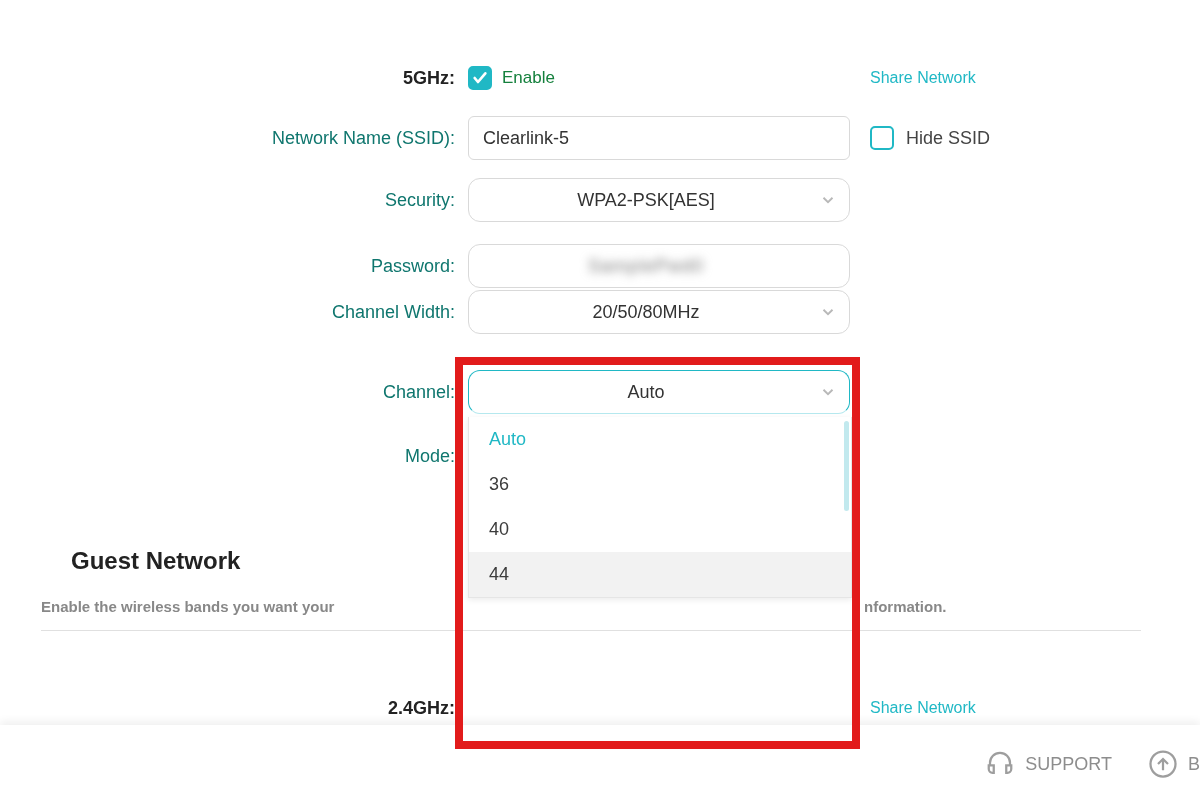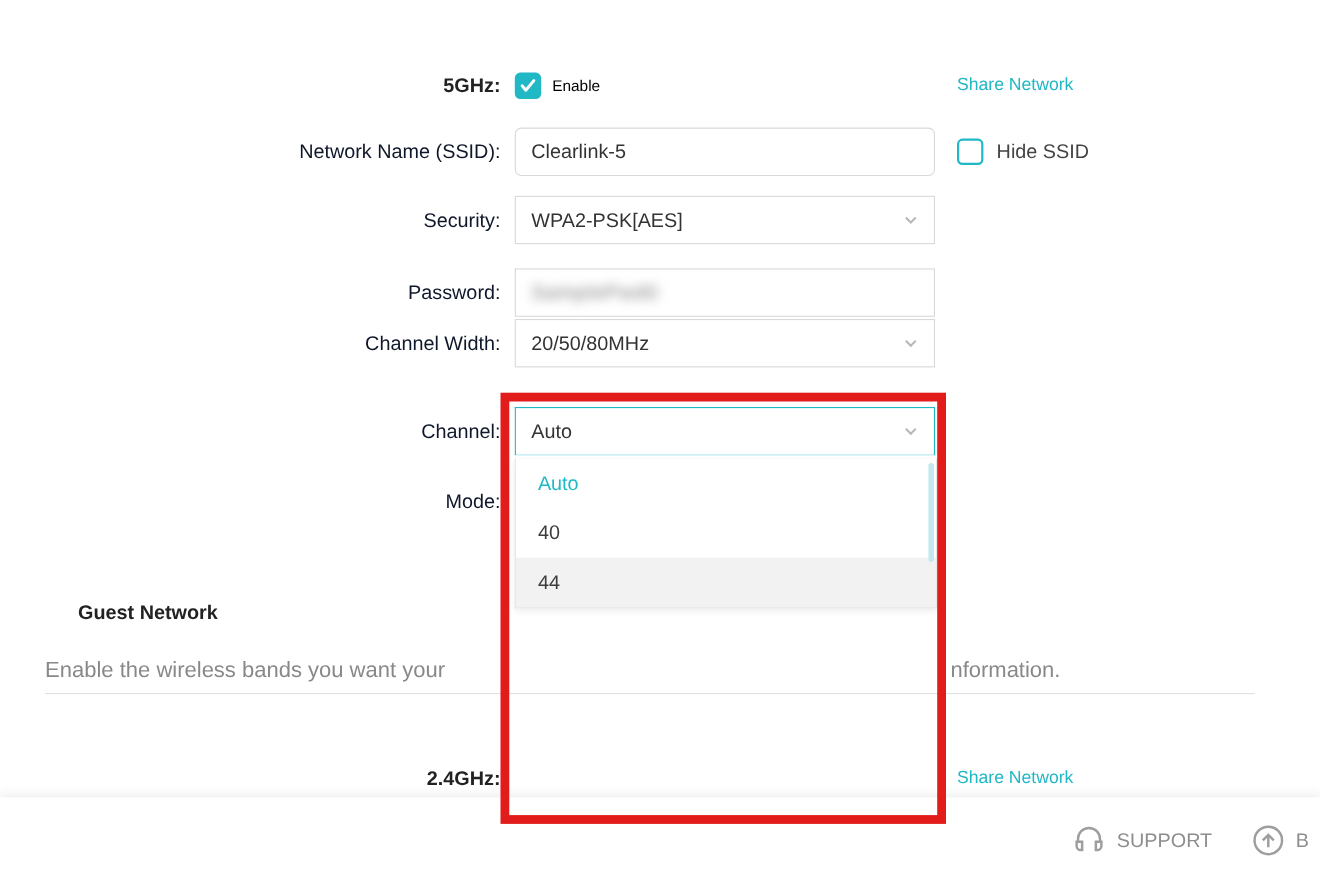--- a/index.html
+++ b/index.html
@@ -25,21 +25,21 @@
     height: 44px;
     display: flex;
     align-items: center;
   }
   .label-cell {
     position: absolute;
     left: 0;
     width: 455px;
     text-align: right;
     font-size: 18px;
-    color: #0f172a;
+    color: #0f766e;
   }
   .label-cell.bold { font-weight: 700; color:#222; }
   .input-cell {
     position: absolute;
     left: 468px;
     width: 382px;
   }
   .extra-cell {
     position: absolute;
     left: 870px;
@@ -65,50 +65,51 @@
     box-sizing: border-box;
     background: #fff;
   }
   .checkbox.checked {
     background: #20b8c5;
   }
   .checkbox.checked svg { display:block; }
   .checkbox svg { display:none; width:16px; height:16px; }
   .cb-label {
     margin-left: 10px;
-    font-size: 14px;
-    color: #000000;
+    font-size: 17px;
+    color: #15803d;
     vertical-align: middle;
   }
   .text-input {
     width: 100%;
     height: 44px;
     border: 1px solid #d9d9d9;
     border-radius: 6px;
     padding: 12px 14px;
     font-size: 18px;
     color: #333;
     box-sizing: border-box;
     background: #fff;
     outline: none;
   }
   .select-like {
     width: 100%;
     height: 44px;
     border: 1px solid #d9d9d9;
-    border-radius: 0;
+    border-radius: 12px;
     padding: 0 40px 0 14px;
     font-size: 18px;
     color: #333;
     box-sizing: border-box;
     background: #fff;
     position: relative;
     display: flex;
     align-items: center;
     cursor: pointer;
+    justify-content: center;
   }
   .chevron {
     position: absolute;
     right: 12px;
     top: 50%;
     transform: translateY(-50%);
     width: 18px;
     height: 18px;
     color: #b8b8b8;
   }
@@ -166,30 +167,31 @@
     border: 8px solid #e21b1b;
     box-sizing: border-box;
     pointer-events: none;
     z-index: 50;
   }
   
   .section-title {
     position: absolute;
     left: 71px;
     top: 547px;
-    font-size: 18px;
+    font-size: 24px;
     font-weight: 700;
     color: #222;
   }
   .section-desc {
     position: absolute;
     left: 41px;
     top: 598px;
-    font-size: 20px;
+    font-size: 15px;
     color: #888;
+    font-weight: bold;
   }
   .section-desc .after {
     position: absolute;
     left: 823px;
     top: 0;
     white-space: nowrap;
   }
   .hr-line {
     position: absolute;
     left: 41px;
@@ -203,21 +205,20 @@
     position: absolute;
     left: 0;
     top: 725px;
     width: 1200px;
     height: 78px;
     background: #fff;
     box-shadow: 0 -4px 8px rgba(0,0,0,0.06);
     display: flex;
     align-items: center;
     justify-content: flex-end;
-    padding-right: 10px;
     box-sizing: border-box;
     gap: 36px;
     font-size: 18px;
     color: #8d8d8d;
     z-index: 5;
   }
   .footer-item {
     display: flex;
     align-items: center;
     gap: 10px;
@@ -308,20 +309,21 @@
   </div>
 
   <div class="row" style="top:434px;">
     <div class="label-cell">Mode:</div>
   </div>
 
   <div class="dropdown-panel">
     <div class="dd-inner" id="dd-inner">
       <div class="dd-scrollbar"></div>
     <div class="dd-option active">Auto</div>
+        <div class="dd-option">36</div>
         <div class="dd-option">40</div>
         <div class="dd-option hover">44</div>
       </div>
   </div>
 
   <div class="highlight-box"></div>
 
   <div class="section-title">Guest Network</div>
   <div class="section-desc">
     <span>Enable the wireless bands you want your</span>

